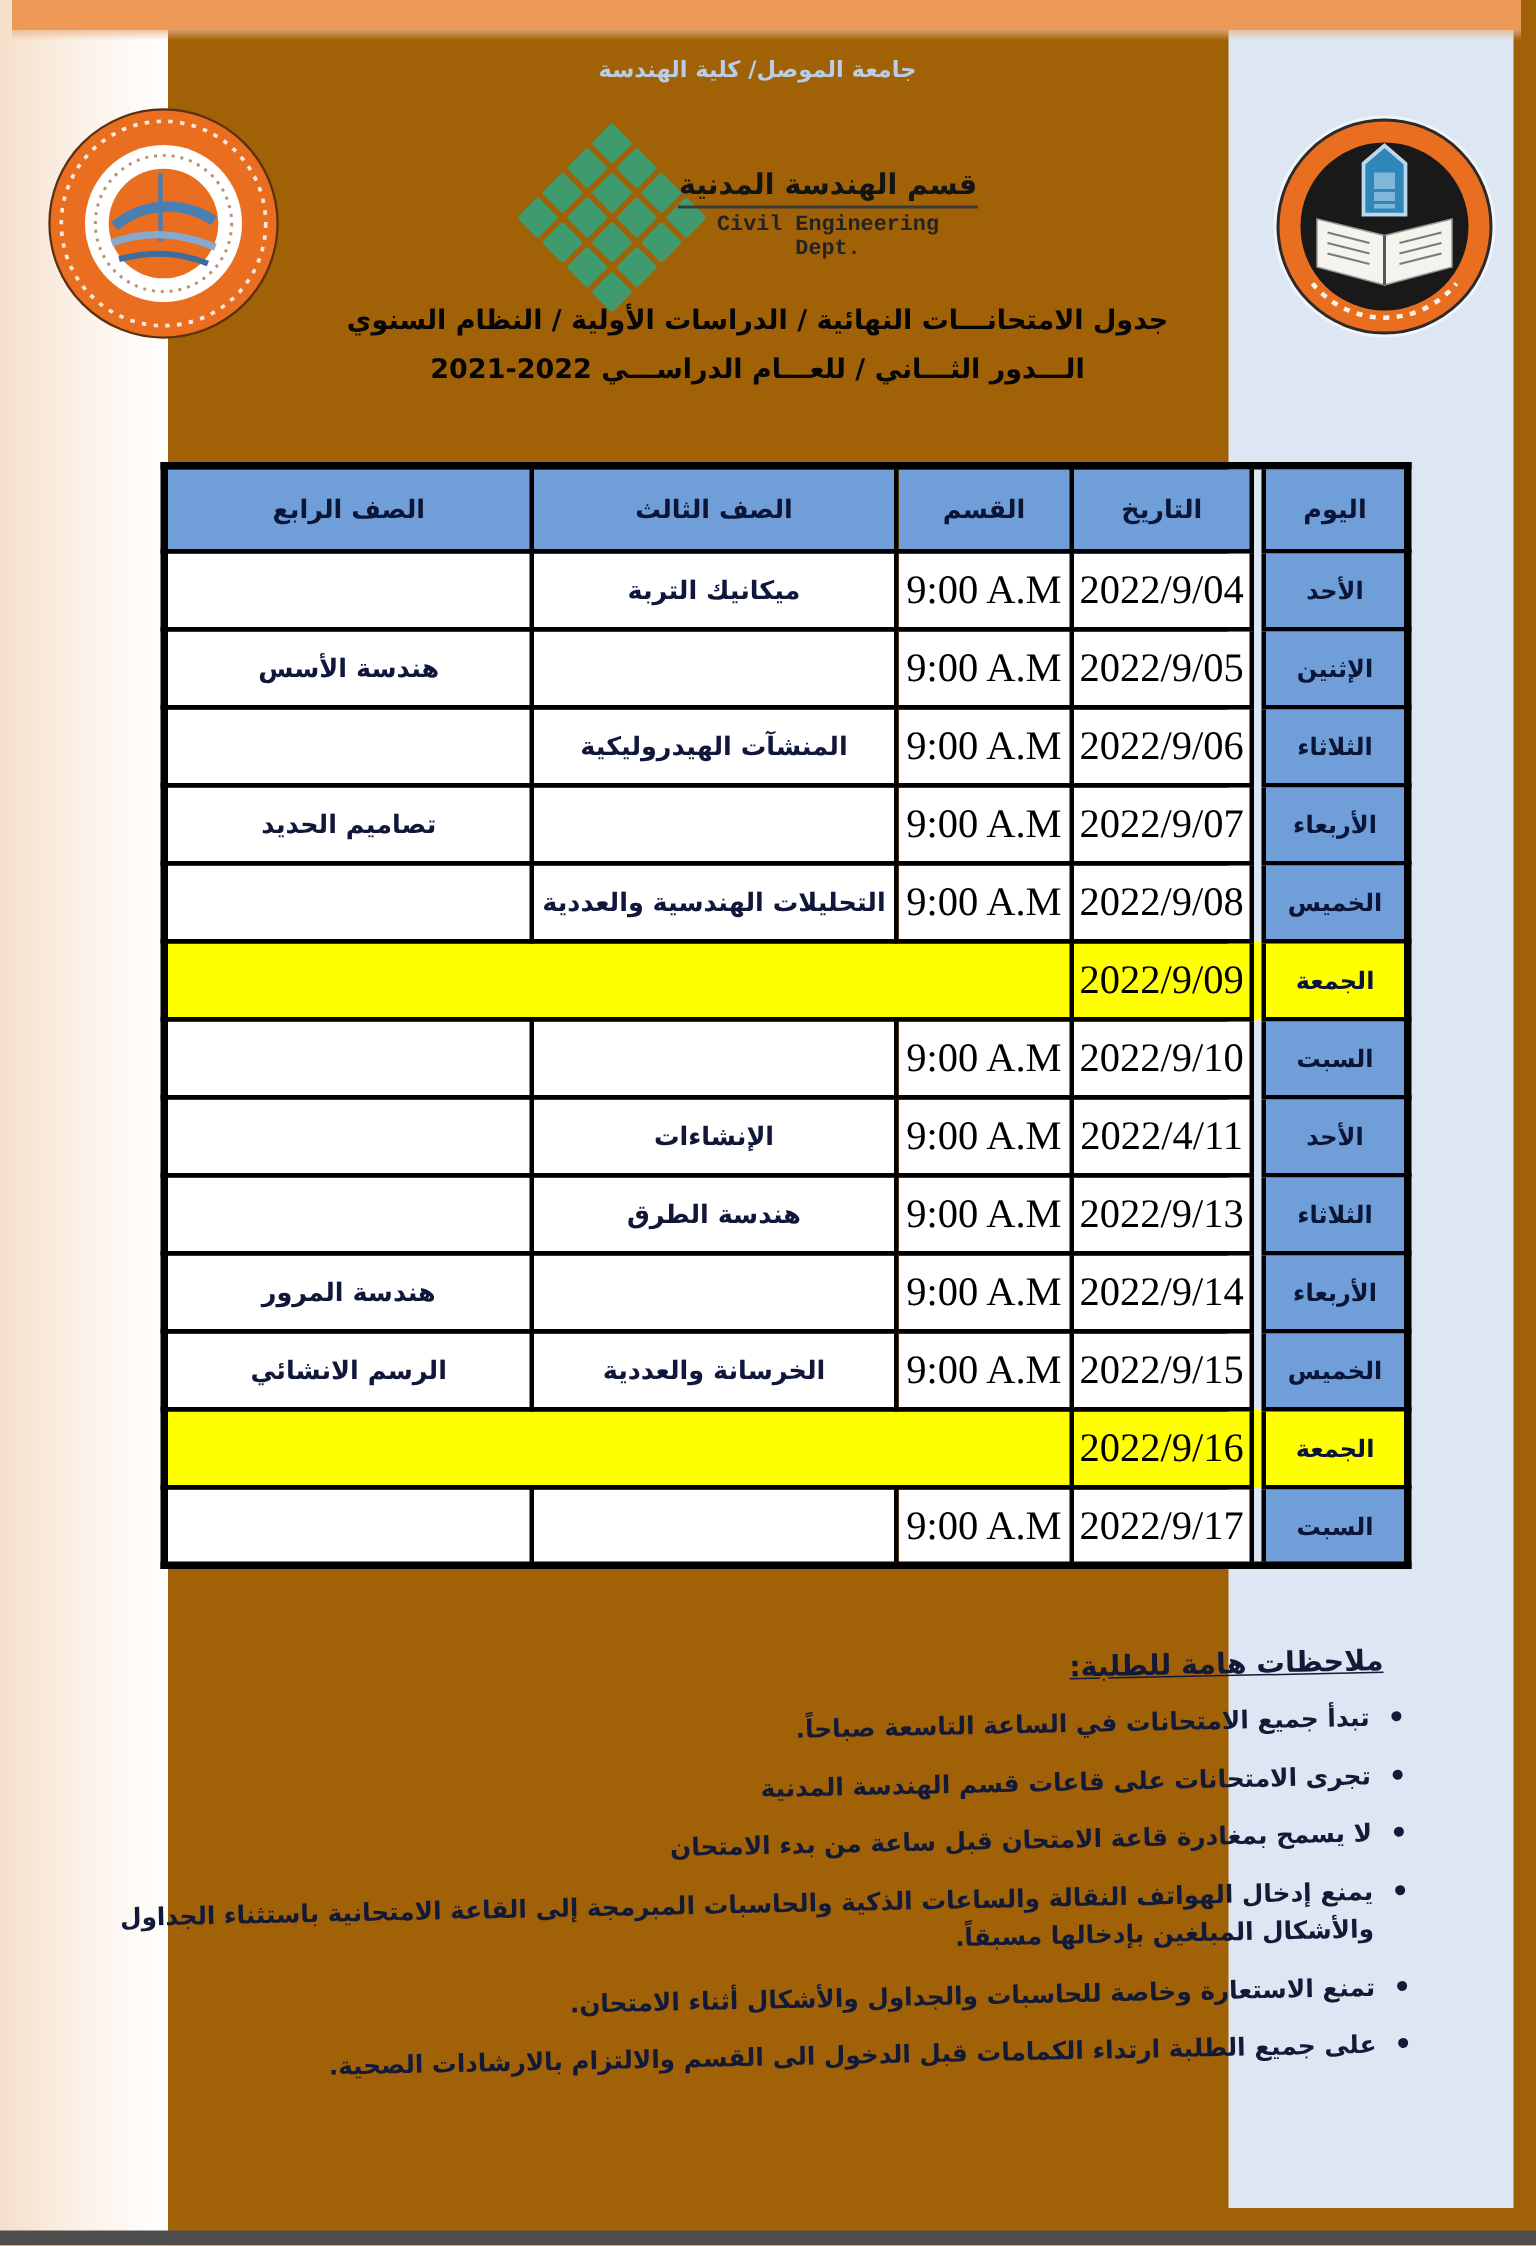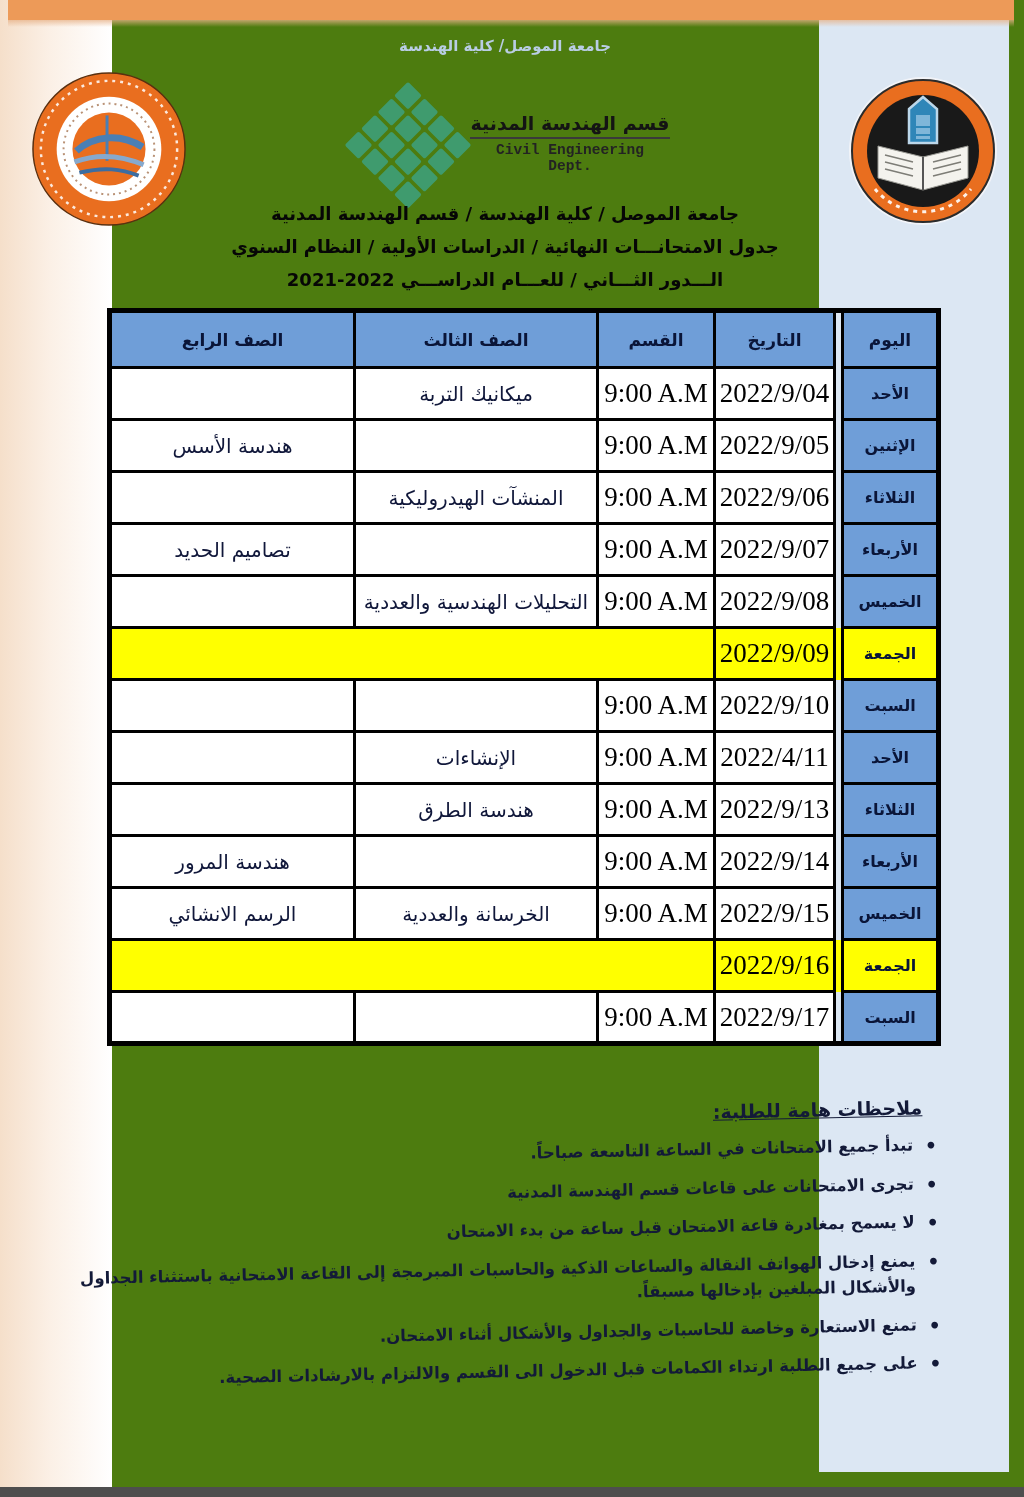--- a/index.html
+++ b/index.html
@@ -1,16 +1,16 @@
 <!DOCTYPE html>
 <html><head>
 <meta charset="utf-8">
 <style>
   html,body{margin:0;padding:0;background:#ffffff;}
-  .page{position:relative;width:1024px;height:1497px;background:#4d7c0f;overflow:hidden;
+  .page{position:relative;width:1024px;height:1497px;background:#a16207;overflow:hidden;
         font-family:"DejaVu Sans",sans-serif;}
 
   
   .left-gradient{position:absolute;left:0;top:0;width:112px;height:100%;
     background:linear-gradient(90deg,#f5dfca 0%,#fbf0e6 45%,#ffffff 100%);}
   .top-bar{position:absolute;left:8px;top:0;width:1006px;height:20px;background:#ed9a58;}
   .top-bar::after{content:"";position:absolute;left:0;top:20px;width:100%;height:7px;
     background:linear-gradient(rgba(231,178,136,.75),rgba(255,255,255,0));}
   .right-band{position:absolute;left:819px;top:20px;width:190px;height:1452px;background:#dce7f3;}
   .bottom-bar{position:absolute;left:0;bottom:0;width:100%;height:10px;background:#4e4e4e;}
@@ -18,36 +18,36 @@
   
   .univ-note{position:absolute;left:0;top:37px;width:1010px;text-align:center;
     color:#b9cde4;font-size:15px;font-weight:700;}
   .titles{position:absolute;left:145px;top:197px;width:720px;text-align:center;direction:rtl;
     color:#060606;font-weight:700;font-size:18px;line-height:33px;}
 
   
   .seal-left{position:absolute;left:30px;top:70px;}
   .seal-right{position:absolute;left:848px;top:76px;}
   .dept-diamond{position:absolute;left:338px;top:78px;}
-  .dept-text{position:absolute;left:470px;top:112px;width:200px;text-align:center;}
+  .dept-text{position:absolute;left:452px;top:112px;width:200px;text-align:center;}
   .dept-text .ar{font-size:19px;font-weight:700;color:#141414;padding-bottom:3px;
     border-bottom:2.5px solid #3a3a3a;}
   .dept-text .en{font-family:Liberation Mono, monospace;font-size:14.5px;font-weight:700;
     color:#232323;margin-top:3px;}
 
   
   #exam-table{position:absolute;left:107px;top:308px;border-collapse:collapse;
     table-layout:fixed;border:5px solid #000;}
   #exam-table th,#exam-table td{border:3px solid #000;padding:0;text-align:center;
     vertical-align:middle;overflow:hidden;background:#fff;}
   #exam-table thead tr{height:57px;}
   #exam-table tbody tr{height:52px;}
   #exam-table th{background:#6f9ed8;color:#0a1538;font-size:17px;font-weight:700;}
   #exam-table td.day{background:#6f9ed8;color:#0a1538;font-size:16px;font-weight:700;}
-  #exam-table td.subj{font-size:20px;font-weight:400;color:#10173a;}
+  #exam-table td.subj{font-size:17px;font-weight:700;color:#10173a;}
   #exam-table td.time,#exam-table td.date{font-family:"Liberation Serif","DejaVu Serif",serif;
     font-size:27px;color:#000;direction:ltr;}
   #exam-table td.spacer,#exam-table th.spacer-h{background:#dce7f3;border-top:none;border-bottom:none;}
   #exam-table tr.friday td{background:#ffff00;}
   #exam-table tr.friday td.spacer{background:#ffff00;}
 
   
   .notes{position:absolute;top:1096px;right:86px;width:862px;direction:rtl;
     transform:rotate(-1.2deg);transform-origin:top right;color:#131a38;}
   .notes-title{font-size:19px;font-weight:700;text-decoration:underline;
@@ -120,21 +120,20 @@
           <rect x="75" y="75" width="21" height="21" rx="2"></rect>
       </g>
     </svg>
   </div>
   <div class="dept-text">
     <div class="ar">قسم الهندسة المدنية</div>
     <div class="en">Civil Engineering Dept.</div>
   </div>
 
   <div class="titles">
-    <div>جامعة الموصل / كلية الهندسة / قسم الهندسة المدنية</div>
     <div>جدول الامتحانـــات النهائية / الدراسات الأولية / النظام السنوي</div>
     <div>الـــدور الثـــاني / للعـــام الدراســـي 2022-2021</div>
   </div>
 
   <table id="exam-table">
     <colgroup>
       <col style="width:245px">
         <col style="width:243px">
         <col style="width:117px">
       <col style="width:120px">

